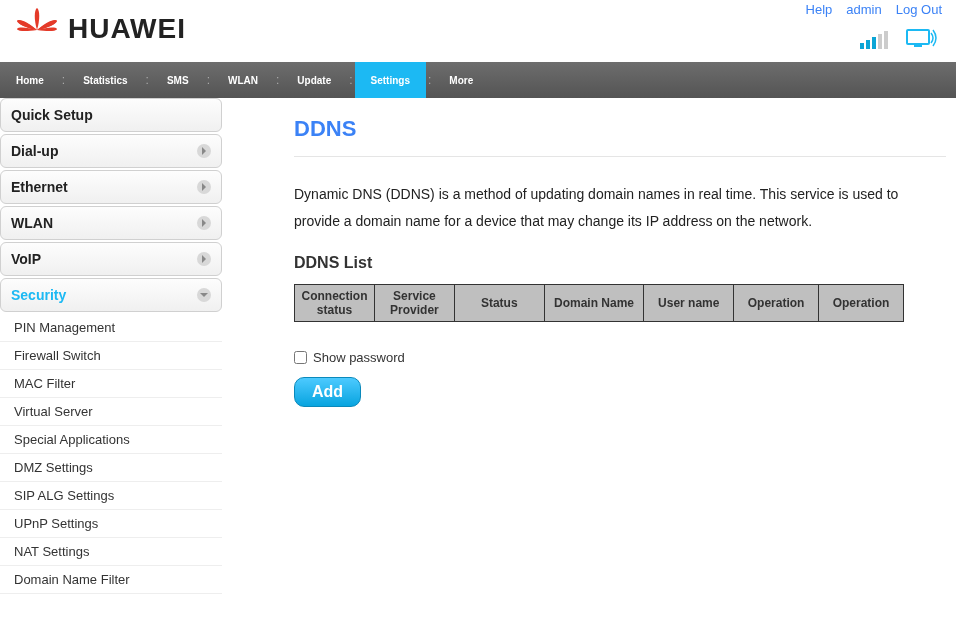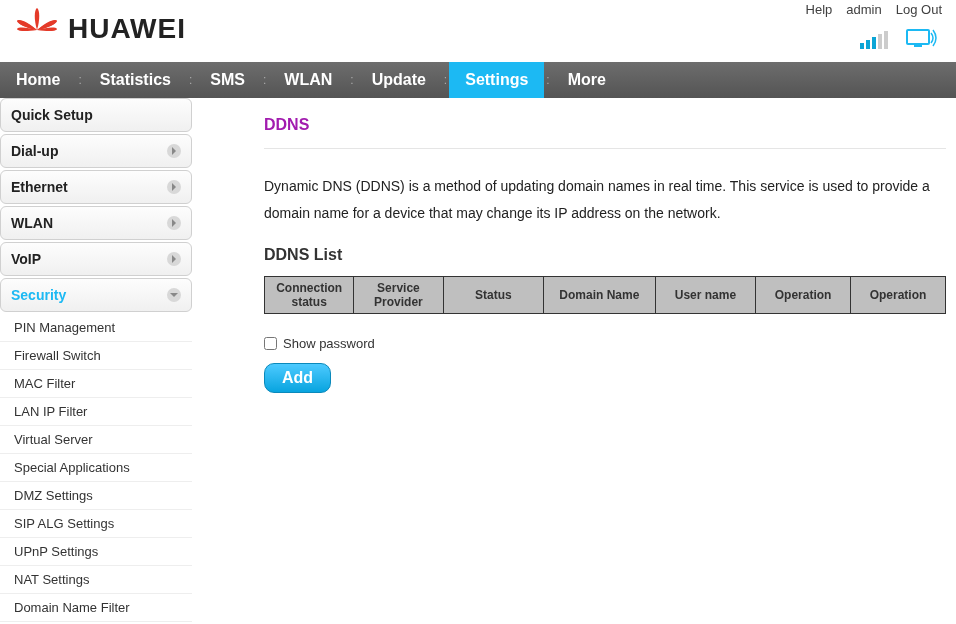--- a/index.html
+++ b/index.html
@@ -5,55 +5,55 @@
 * { box-sizing: border-box; margin: 0; padding: 0; }
 body { font-family: Arial, sans-serif; font-size: 13px; color: #333; background: #fff; }
 .page { width: 956px; }
 
 
 .header { display: flex; align-items: flex-start; justify-content: space-between; padding: 2px 14px 10px; }
 .brand { display: flex; align-items: center; gap: 8px; margin-top: 4px; }
 .brand-logo { width: 46px; height: 46px; }
 .brand-name { font-size: 28px; font-weight: 600; letter-spacing: 1px; color: #222; }
 .header-right { display: flex; flex-direction: column; align-items: flex-end; gap: 10px; }
-.top-links { display: flex; gap: 14px; font-size: 13px; color: #404040; }
+.top-links { display: flex; gap: 14px; font-size: 13px; color: #3b82f6; }
 .top-links span { cursor: pointer; }
 .status-icons { display: flex; gap: 18px; align-items: flex-end; margin-right: 4px; }
 .signal { display: flex; align-items: flex-end; gap: 2px; }
 .signal-bar { width: 4px; background: #0BA5D6; }
 .signal-bar.off { background: #ccc; }
 
 
 .nav { background: linear-gradient(#6d6d6d,#545454); height: 36px; display: flex; align-items: stretch; }
-.nav-item { color: #fff; font-weight: bold; font-size: 16px; display: flex; align-items: center; padding: 0 16px; cursor: pointer; }
+.nav-item { color: #fff; font-weight: bold; font-size: 10px; display: flex; align-items: center; padding: 0 16px; cursor: pointer; }
 .nav-sep { color: #aaa; display: flex; align-items: center; padding: 0 2px; font-size: 12px; }
 .nav-item.active { background: #1CB9F3; }
 
 
 .container { display: flex; }
 .sidebar { width: 222px; background: #fff; padding: 0; border-right: none; }
 .content { flex: 1; padding: 18px 10px 18px 72px; }
 
 
 .side-cat { border: 1px solid #d0d0d0; border-radius: 6px; margin-bottom: 2px; background: linear-gradient(#fdfdfd,#f0f0f0); display: flex; align-items: center; justify-content: space-between; padding: 8px 10px; font-weight: bold; font-size: 14px; cursor: pointer; color: #222; }
 .side-cat.expanded { color: #1CB9F3; }
 .chev { width: 14px; height: 14px; border-radius: 50%; background: #d8d8d8; display: flex; align-items: center; justify-content: center; }
 .chev svg { display: block; }
 
 
 .sub-list { }
 .sub-item { padding: 6px 10px 6px 14px; font-size: 13px; color: #333; cursor: pointer; border-bottom: 1px solid #eee; }
 
 
-.page-title { color: #a21caf; font-size: 16px; font-weight: bold; margin-bottom: 14px; }
+.page-title { color: #3b82f6; font-size: 22px; font-weight: bold; margin-bottom: 14px; }
 .title-divider { border: none; border-top: 1px solid #e5e5e5; margin-bottom: 24px; }
 .desc { font-size: 14px; color: #222; line-height: 1.9; margin-bottom: 20px; }
 .section-head { font-size: 16px; font-weight: bold; margin-bottom: 12px; }
 
-.table { border: 1px solid #333; border-collapse: collapse; width: 682px; margin-bottom: 22px; }
+.table { border: 1px solid #333; border-collapse: collapse; width: 610px; margin-bottom: 28px; }
 .table th { border: 1px solid #333; background: #bfbfbf; font-size: 12px; font-weight: bold; padding: 4px 4px; text-align: center; }
 
 .show-pw { display: flex; align-items: center; gap: 6px; font-size: 13px; margin-bottom: 12px; }
 .show-pw input { width: 13px; height: 13px; }
 
 .add-btn { background: linear-gradient(#4dcaff,#08a4df); border: 1px solid #0a89bb; color: #fff; font-weight: bold; font-size: 16px; padding: 5px 17px; border-radius: 10px; cursor: pointer; }
 </style>
 </head>
 <body>
 <div class="page">
@@ -156,21 +156,20 @@
       <span class="chev">
             <svg width="8" height="8" viewBox="0 0 8 8">
               <path d="M0 2 L4 6 L8 2 Z" fill="#888"></path>
             </svg>
           </span>
     </div>
     <div class="sub-list">
       <div class="sub-item">PIN Management</div>
       <div class="sub-item">Firewall Switch</div>
       <div class="sub-item">MAC Filter</div>
-      <div class="sub-item">LAN IP Filter</div>
       <div class="sub-item">Virtual Server</div>
       <div class="sub-item">Special Applications</div>
       <div class="sub-item">DMZ Settings</div>
       <div class="sub-item">SIP ALG Settings</div>
       <div class="sub-item">UPnP Settings</div>
       <div class="sub-item">NAT Settings</div>
       <div class="sub-item">Domain Name Filter</div>
 
     </div>
 

